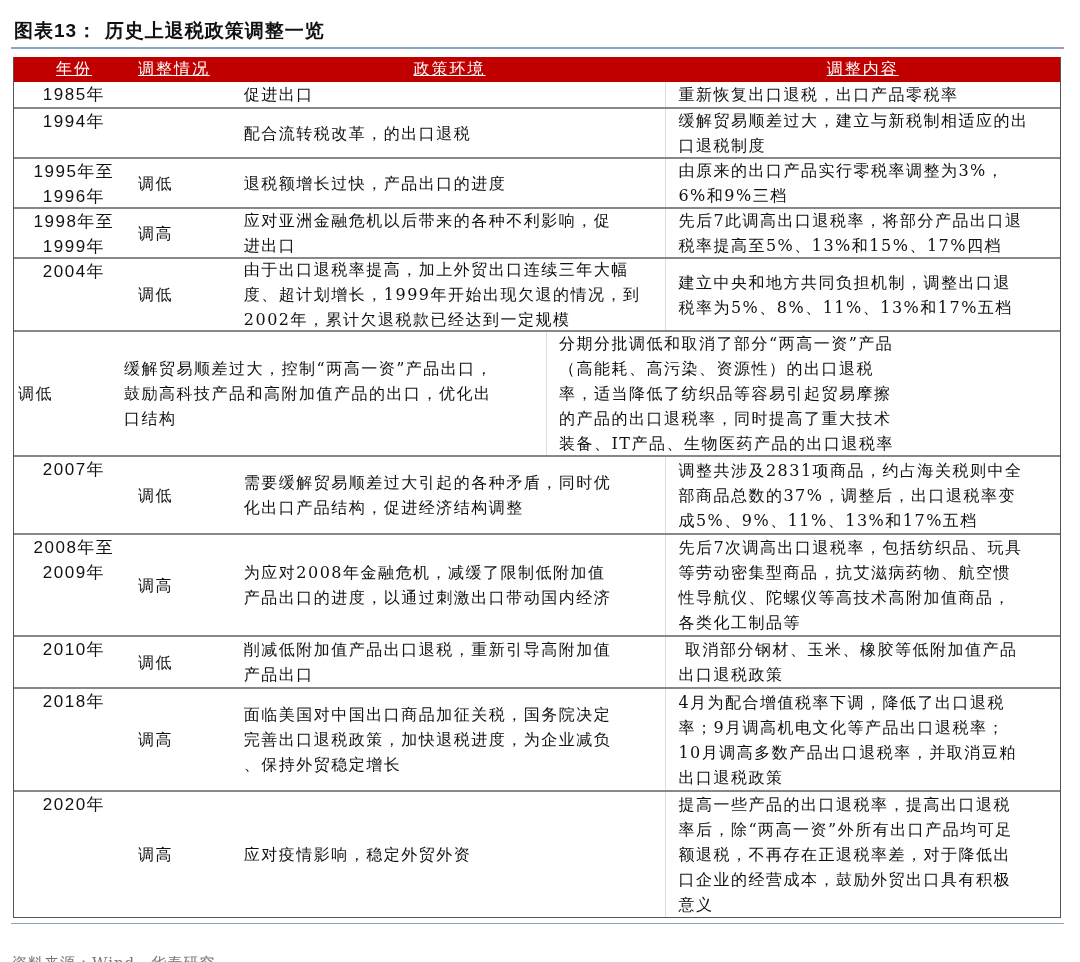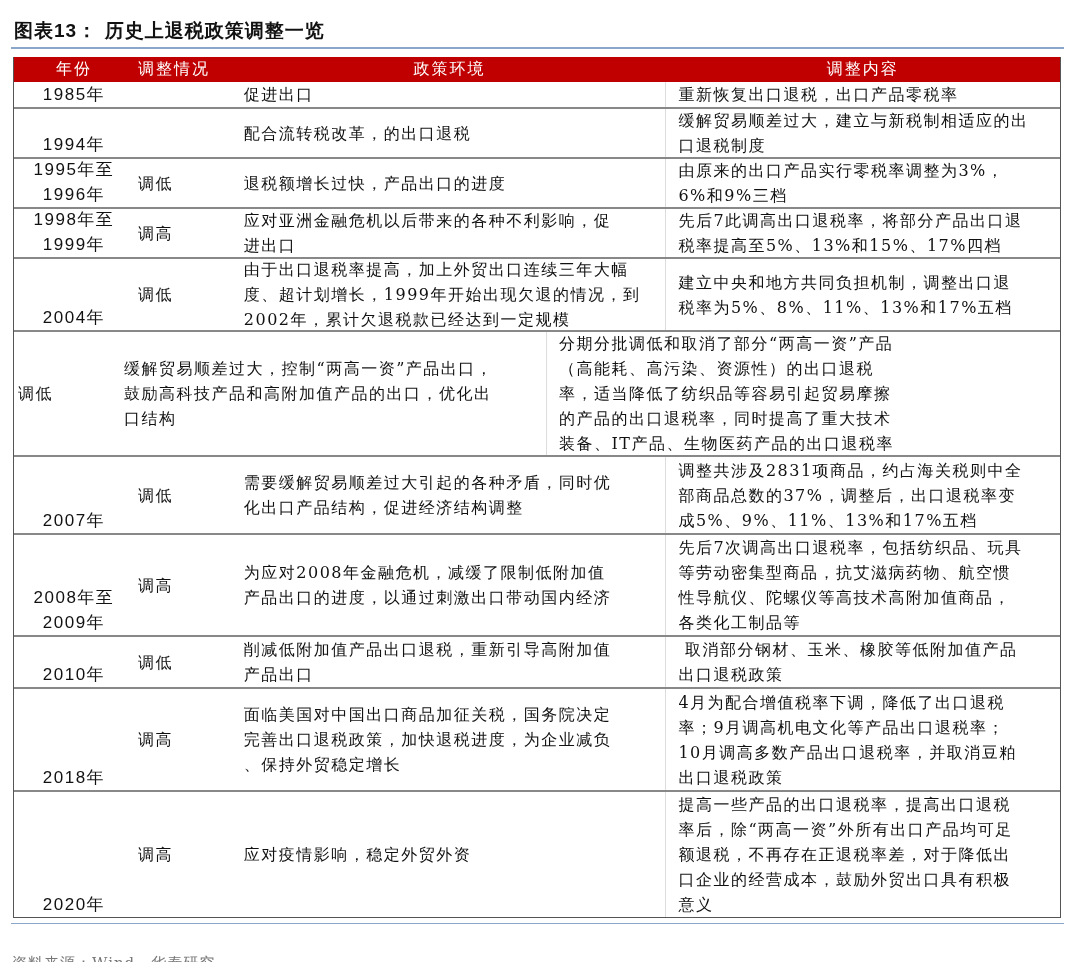--- a/index.html
+++ b/index.html
@@ -7,26 +7,26 @@
          font-family:"DejaVu Serif", "Liberation Serif", serif; color:#111; }
   .title { position:absolute; left:14px; top:18px; font-size:19px; font-weight:bold;
            letter-spacing:1px; font-family:"DejaVu Sans","Liberation Sans",sans-serif; }
   .title .num { font-family:"Liberation Sans", sans-serif; }
   .rule { position:absolute; left:11px; width:1053px; height:2px; background:#8aa6c8; }
   .rule.top { top:47px; }
   .rule.bottom { top:923px; height:1px; }
   .tbl { position:absolute; left:13px; top:57px; width:1048px; border:1px solid #555;
          border-top:none; box-sizing:border-box; }
   .hdr { height:25px; background:#c00000; color:#fff; display:flex; font-size:16px;
-         align-items:center; letter-spacing:2px; }
+         align-items:center; letter-spacing:2px;text-decoration:underline; }
   .hdr div { text-align:center; }
   .row { display:flex; border-top:2px solid #888; box-sizing:border-box; font-size:16px;
          line-height:25px; }
   .row:first-of-type { border-top:none; }
-  .c-year { width:120px; display:flex; align-items:flex-end; justify-content:center;
+  .c-year { width:120px; display:flex; align-items:flex-start; justify-content:center;
             text-align:center; font-family:"Liberation Sans", sans-serif; font-size:17px; line-height:25px; }
   .c-adj { width:100px; display:flex; align-items:center; padding-left:4px; box-sizing:border-box; }
   .c-env { width:432px; display:flex; align-items:center; padding-left:10px; box-sizing:border-box; }
   .c-con { width:395px; display:flex; align-items:center; padding-left:12px; box-sizing:border-box;
            border-left:1px solid #ddd; }
   .hdr .h-year { width:120px; }
   .hdr .h-adj { width:100px; text-align:left; padding-left:4px; box-sizing:border-box; }
   .hdr .h-env { width:432px; }
   .hdr .h-con { width:395px; }
   .cell-text { white-space:pre-wrap; letter-spacing:1.5px; }

